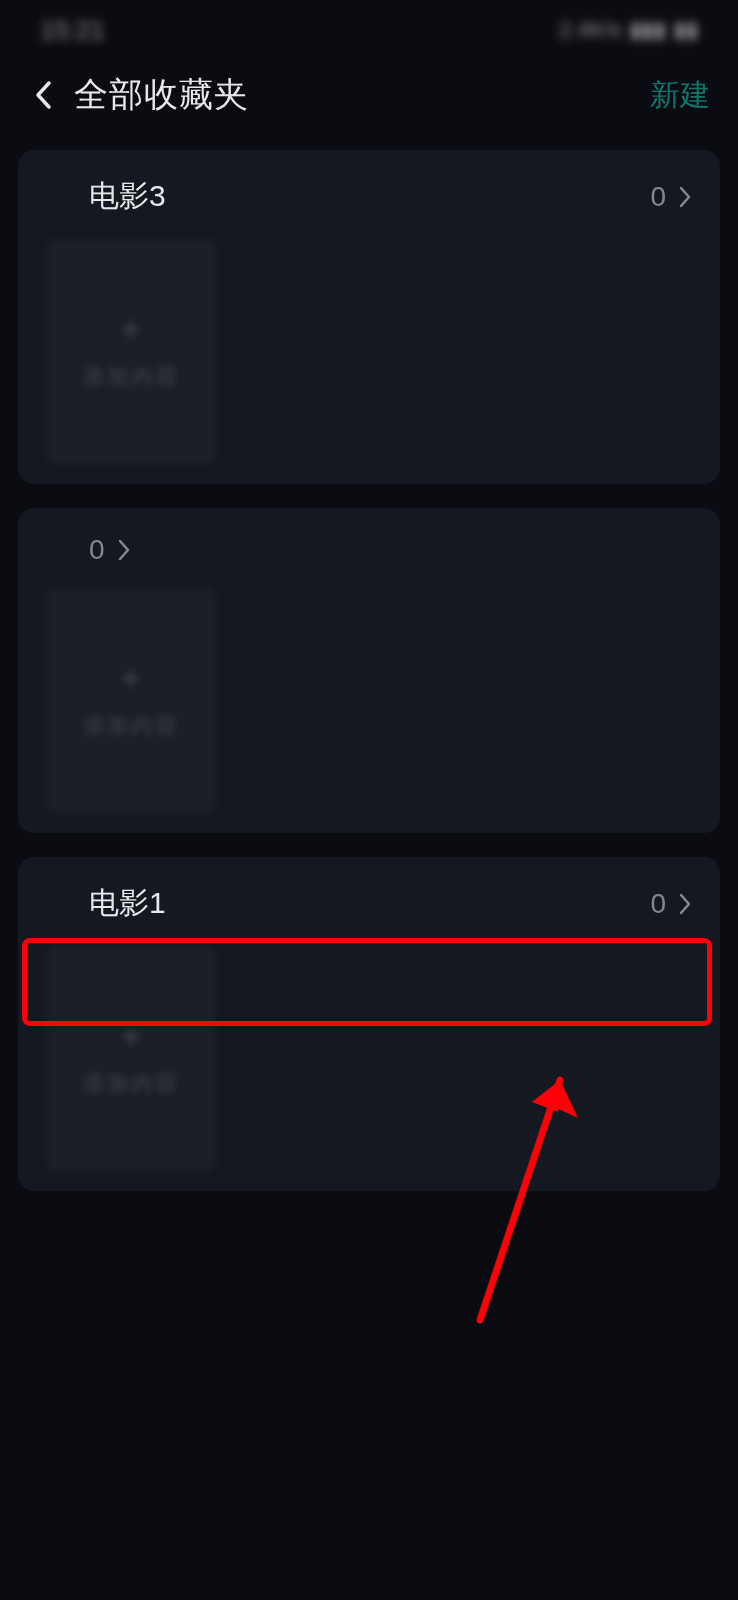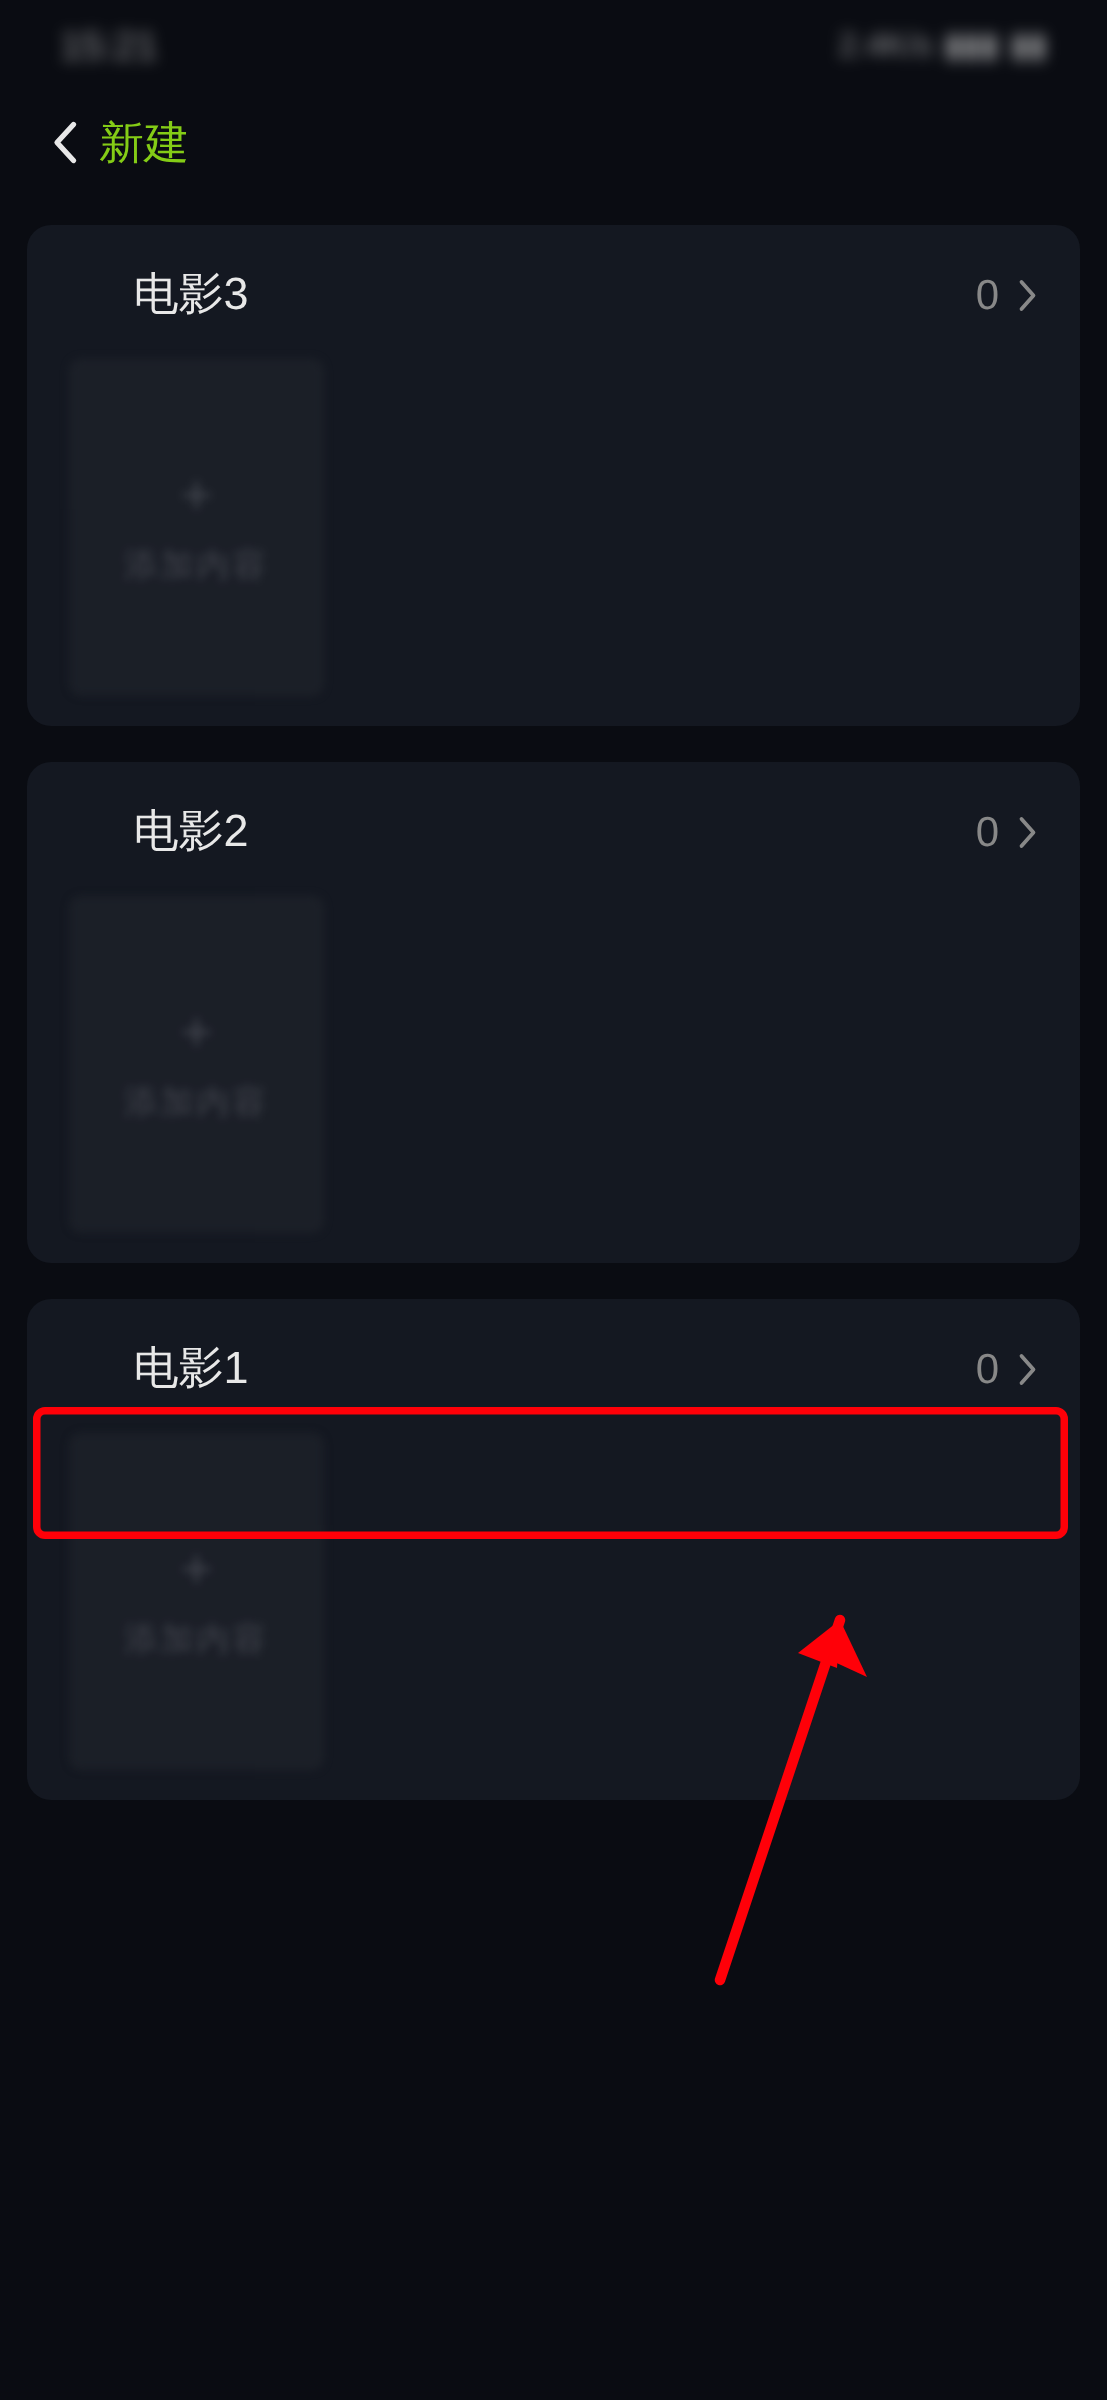--- a/index.html
+++ b/index.html
@@ -39,21 +39,21 @@
   }
   .page-title {
     font-size: 34px;
     font-weight: 500;
     margin-left: 8px;
     flex: 1;
     letter-spacing: 1px;
   }
   .new-btn {
     font-size: 30px;
-    color: #84cc16;
+    color: #0f766e;
     font-weight: 500;
   }
 
   
   .folders {
     padding: 20px 18px 0;
   }
   .folder-card {
     background: #141821;
     border-radius: 16px;
@@ -130,20 +130,21 @@
     <span>▮▮</span>
   </div>
 </div>
 
 <div class="header">
   <div class="back-btn">
     <svg width="18" height="30" viewBox="0 0 18 30">
       <polyline points="15,3 4,15 15,27" fill="none" stroke="#e8e8e8" stroke-width="3.5" stroke-linecap="round" stroke-linejoin="round"></polyline>
     </svg>
   </div>
+  <div class="page-title">全部收藏夹</div>
   <div class="new-btn">新建</div>
 </div>
 
 <div class="folders">
 
   <div class="folder-card">
     <div class="folder-header">
       <div class="folder-name">电影3</div>
       <div class="folder-count">0</div>
       <svg class="chevron-right" viewBox="0 0 14 24">
@@ -151,21 +152,20 @@
       </svg>
     </div>
     <div class="folder-thumb">
       <div class="thumb-plus">+</div>
       <div class="thumb-text">添加内容</div>
     </div>
   </div>
 
   <div class="folder-card">
     <div class="folder-header">
-      <div class="folder-name">电影2</div>
       <div class="folder-count">0</div>
       <svg class="chevron-right" viewBox="0 0 14 24">
         <polyline points="3,3 11,12 3,21" fill="none" stroke="#888" stroke-width="2.5" stroke-linecap="round" stroke-linejoin="round"></polyline>
       </svg>
     </div>
     <div class="folder-thumb">
       <div class="thumb-plus">+</div>
       <div class="thumb-text">添加内容</div>
     </div>
   </div>

